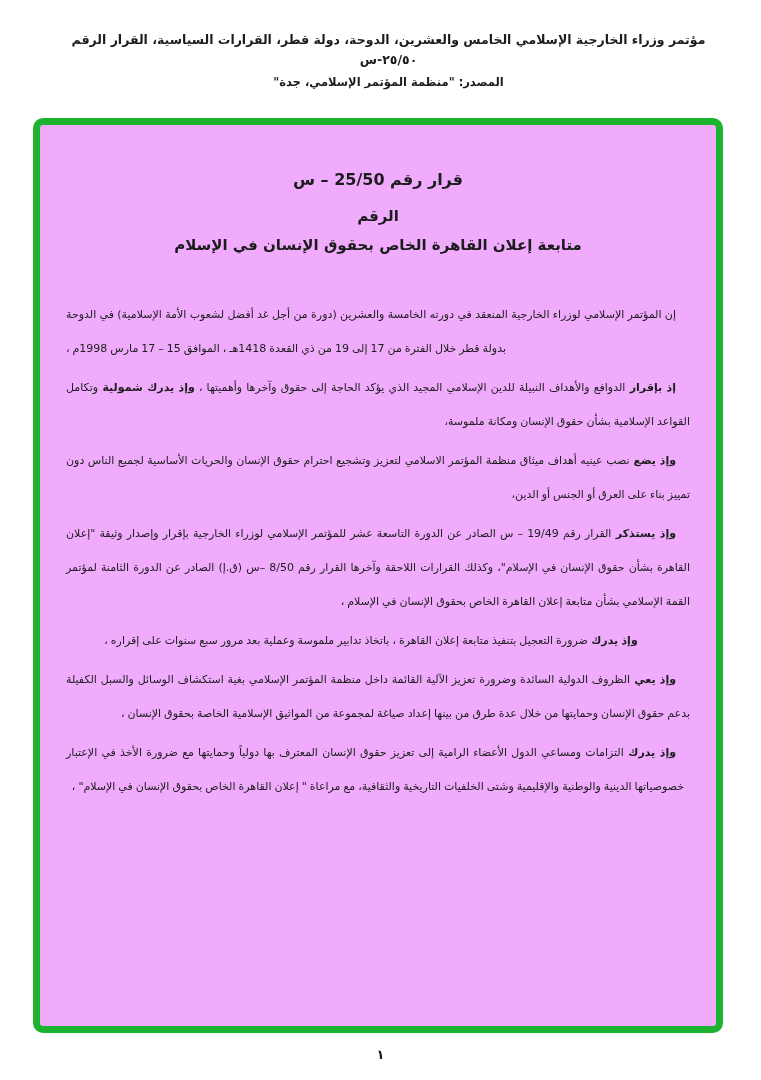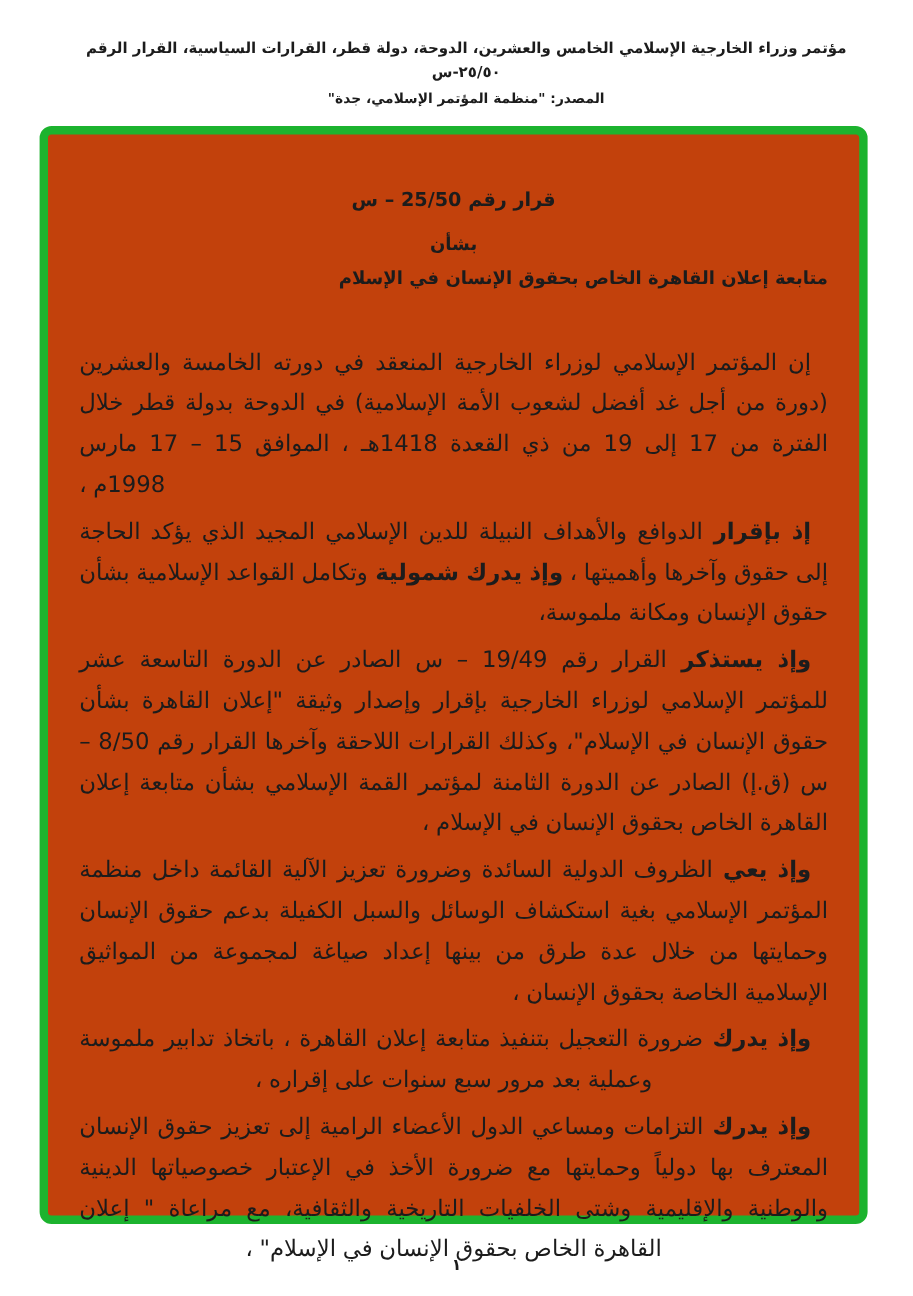--- a/index.html
+++ b/index.html
@@ -11,37 +11,37 @@
     font-family:"DejaVu Sans", sans-serif;
     overflow:hidden;
   }
   .header {
     position:absolute; top:30px; left:40px; right:40px;
     text-align:center; font-weight:bold; direction:rtl;margin-left:16px;
   }
   .header-line1 { font-size:12.5px; line-height:20px; letter-spacing:0; }
   .header-line2 { font-size:11.5px; line-height:20px; margin-top:2px; }
   .green-frame {
-    position:absolute; left:33px; top:105px;
+    position:absolute; left:33px; top:118px;
     width:690px; height:915px;
     border:7px solid var(--green);
     border-radius:10px;
-    background:#c2410c;
+    background:#f0abfc;
   }
   .content {
     direction:rtl; height:100%;
     padding:24px 26px 10px 26px;
   }
   .title-block { text-align:center; font-weight:bold; margin-top:20px; }
   .res-num   { font-size:16px; line-height:22px; margin-bottom:15px; }
   .regarding { font-size:15px; line-height:20px; margin-bottom:8px; }
-  .subject   { font-size:15px; line-height:22px;text-align:right; }
+  .subject   { font-size:15px; line-height:22px; }
   .body-text { margin-top:0; }
   .para {
-    font-size:19px; line-height:34px;
+    font-size:11px; line-height:34px;
     text-align:justify; text-align-last:right;
     text-indent:14px;
     margin:5px 0 0 0;
     word-spacing:-0.5px;
   }
   .para:first-child { margin-top:42px; }
   .para.align-last-left   { text-align-last:left; }
   .para.align-last-center { text-align-last:center; }
   .para.align-last-right  { text-align-last:right; }
   .b { font-weight:bold; }
@@ -55,27 +55,28 @@
 
 <div class="header">
   <div class="header-line1">مؤتمر وزراء الخارجية الإسلامي الخامس والعشرين، الدوحة، دولة قطر، القرارات السياسية، القرار الرقم ٢٥/٥٠-س</div>
   <div class="header-line2">المصدر:  "منظمة المؤتمر الإسلامي، جدة"</div>
 </div>
 
 <div class="green-frame">
   <div class="content">
     <div class="title-block">
       <div class="res-num">قرار رقم 25/50 – س</div>
-      <div class="regarding">بشأن</div>
+      <div class="regarding">الرقم</div>
       <div class="subject">متابعة إعلان القاهرة الخاص بحقوق الإنسان في الإسلام</div>
     </div>
     <div class="body-text" id="paragraphs">
         <p class="para align-last-left" dir="rtl"><span>إن المؤتمر الإسلامي لوزراء الخارجية المنعقد في دورته الخامسة والعشرين (دورة من أجل غد أفضل لشعوب الأمة الإسلامية) في الدوحة بدولة قطر خلال الفترة من 17 إلى 19 من ذي القعدة 1418هـ ، الموافق 15 – 17 مارس 1998م ،</span></p>
         <p class="para align-last-right" dir="rtl"><span class="b">إذ بإقرار </span><span>الدوافع والأهداف النبيلة للدين الإسلامي المجيد الذي يؤكد الحاجة إلى حقوق وآخرها وأهميتها ، </span><span class="b">وإذ يدرك شمولية </span><span>وتكامل القواعد الإسلامية بشأن حقوق الإنسان ومكانة ملموسة،</span></p>
+        <p class="para align-last-right" dir="rtl"><span class="b">وإذ يضع </span><span>نصب عينيه أهداف ميثاق منظمة المؤتمر الاسلامي لتعزيز وتشجيع احترام حقوق الإنسان والحريات الأساسية لجميع الناس دون تمييز بناء على العرق أو الجنس أو الدين،</span></p>
         <p class="para align-last-right" dir="rtl"><span class="b">وإذ يستذكر </span><span>القرار رقم 19/49 – س الصادر عن الدورة التاسعة عشر للمؤتمر الإسلامي لوزراء الخارجية بإقرار وإصدار وثيقة "إعلان القاهرة بشأن حقوق الإنسان في الإسلام"، وكذلك القرارات اللاحقة وآخرها القرار رقم 8/50 –س (ق.إ) الصادر عن الدورة الثامنة لمؤتمر القمة الإسلامي بشأن متابعة إعلان القاهرة الخاص بحقوق الإنسان في الإسلام ،</span></p>
+        <p class="para align-last-center" dir="rtl"><span class="b">وإذ يدرك </span><span>ضرورة التعجيل بتنفيذ متابعة إعلان القاهرة ، باتخاذ تدابير ملموسة وعملية بعد مرور سبع سنوات على إقراره ،</span></p>
         <p class="para align-last-right" dir="rtl"><span class="b">وإذ يعي </span><span>الظروف الدولية السائدة وضرورة تعزيز الآلية القائمة داخل منظمة المؤتمر الإسلامي بغية استكشاف الوسائل والسبل الكفيلة بدعم حقوق الإنسان وحمايتها من خلال عدة طرق من بينها إعداد صياغة لمجموعة من المواثيق الإسلامية الخاصة بحقوق الإنسان ،</span></p>
-        <p class="para align-last-center" dir="rtl"><span class="b">وإذ يدرك </span><span>ضرورة التعجيل بتنفيذ متابعة إعلان القاهرة ، باتخاذ تدابير ملموسة وعملية بعد مرور سبع سنوات على إقراره ،</span></p>
         <p class="para align-last-center" dir="rtl"><span class="b">وإذ يدرك </span><span>التزامات ومساعي الدول الأعضاء الرامية إلى تعزيز حقوق الإنسان المعترف بها دولياً وحمايتها مع ضرورة الأخذ في الإعتبار خصوصياتها الدينية والوطنية والإقليمية وشتى الخلفيات التاريخية والثقافية، مع مراعاة " إعلان القاهرة الخاص بحقوق الإنسان في الإسلام" ،</span></p>
       </div>
   </div>
 </div>
 
 <div class="page-number">١</div>
 
 </body></html>

